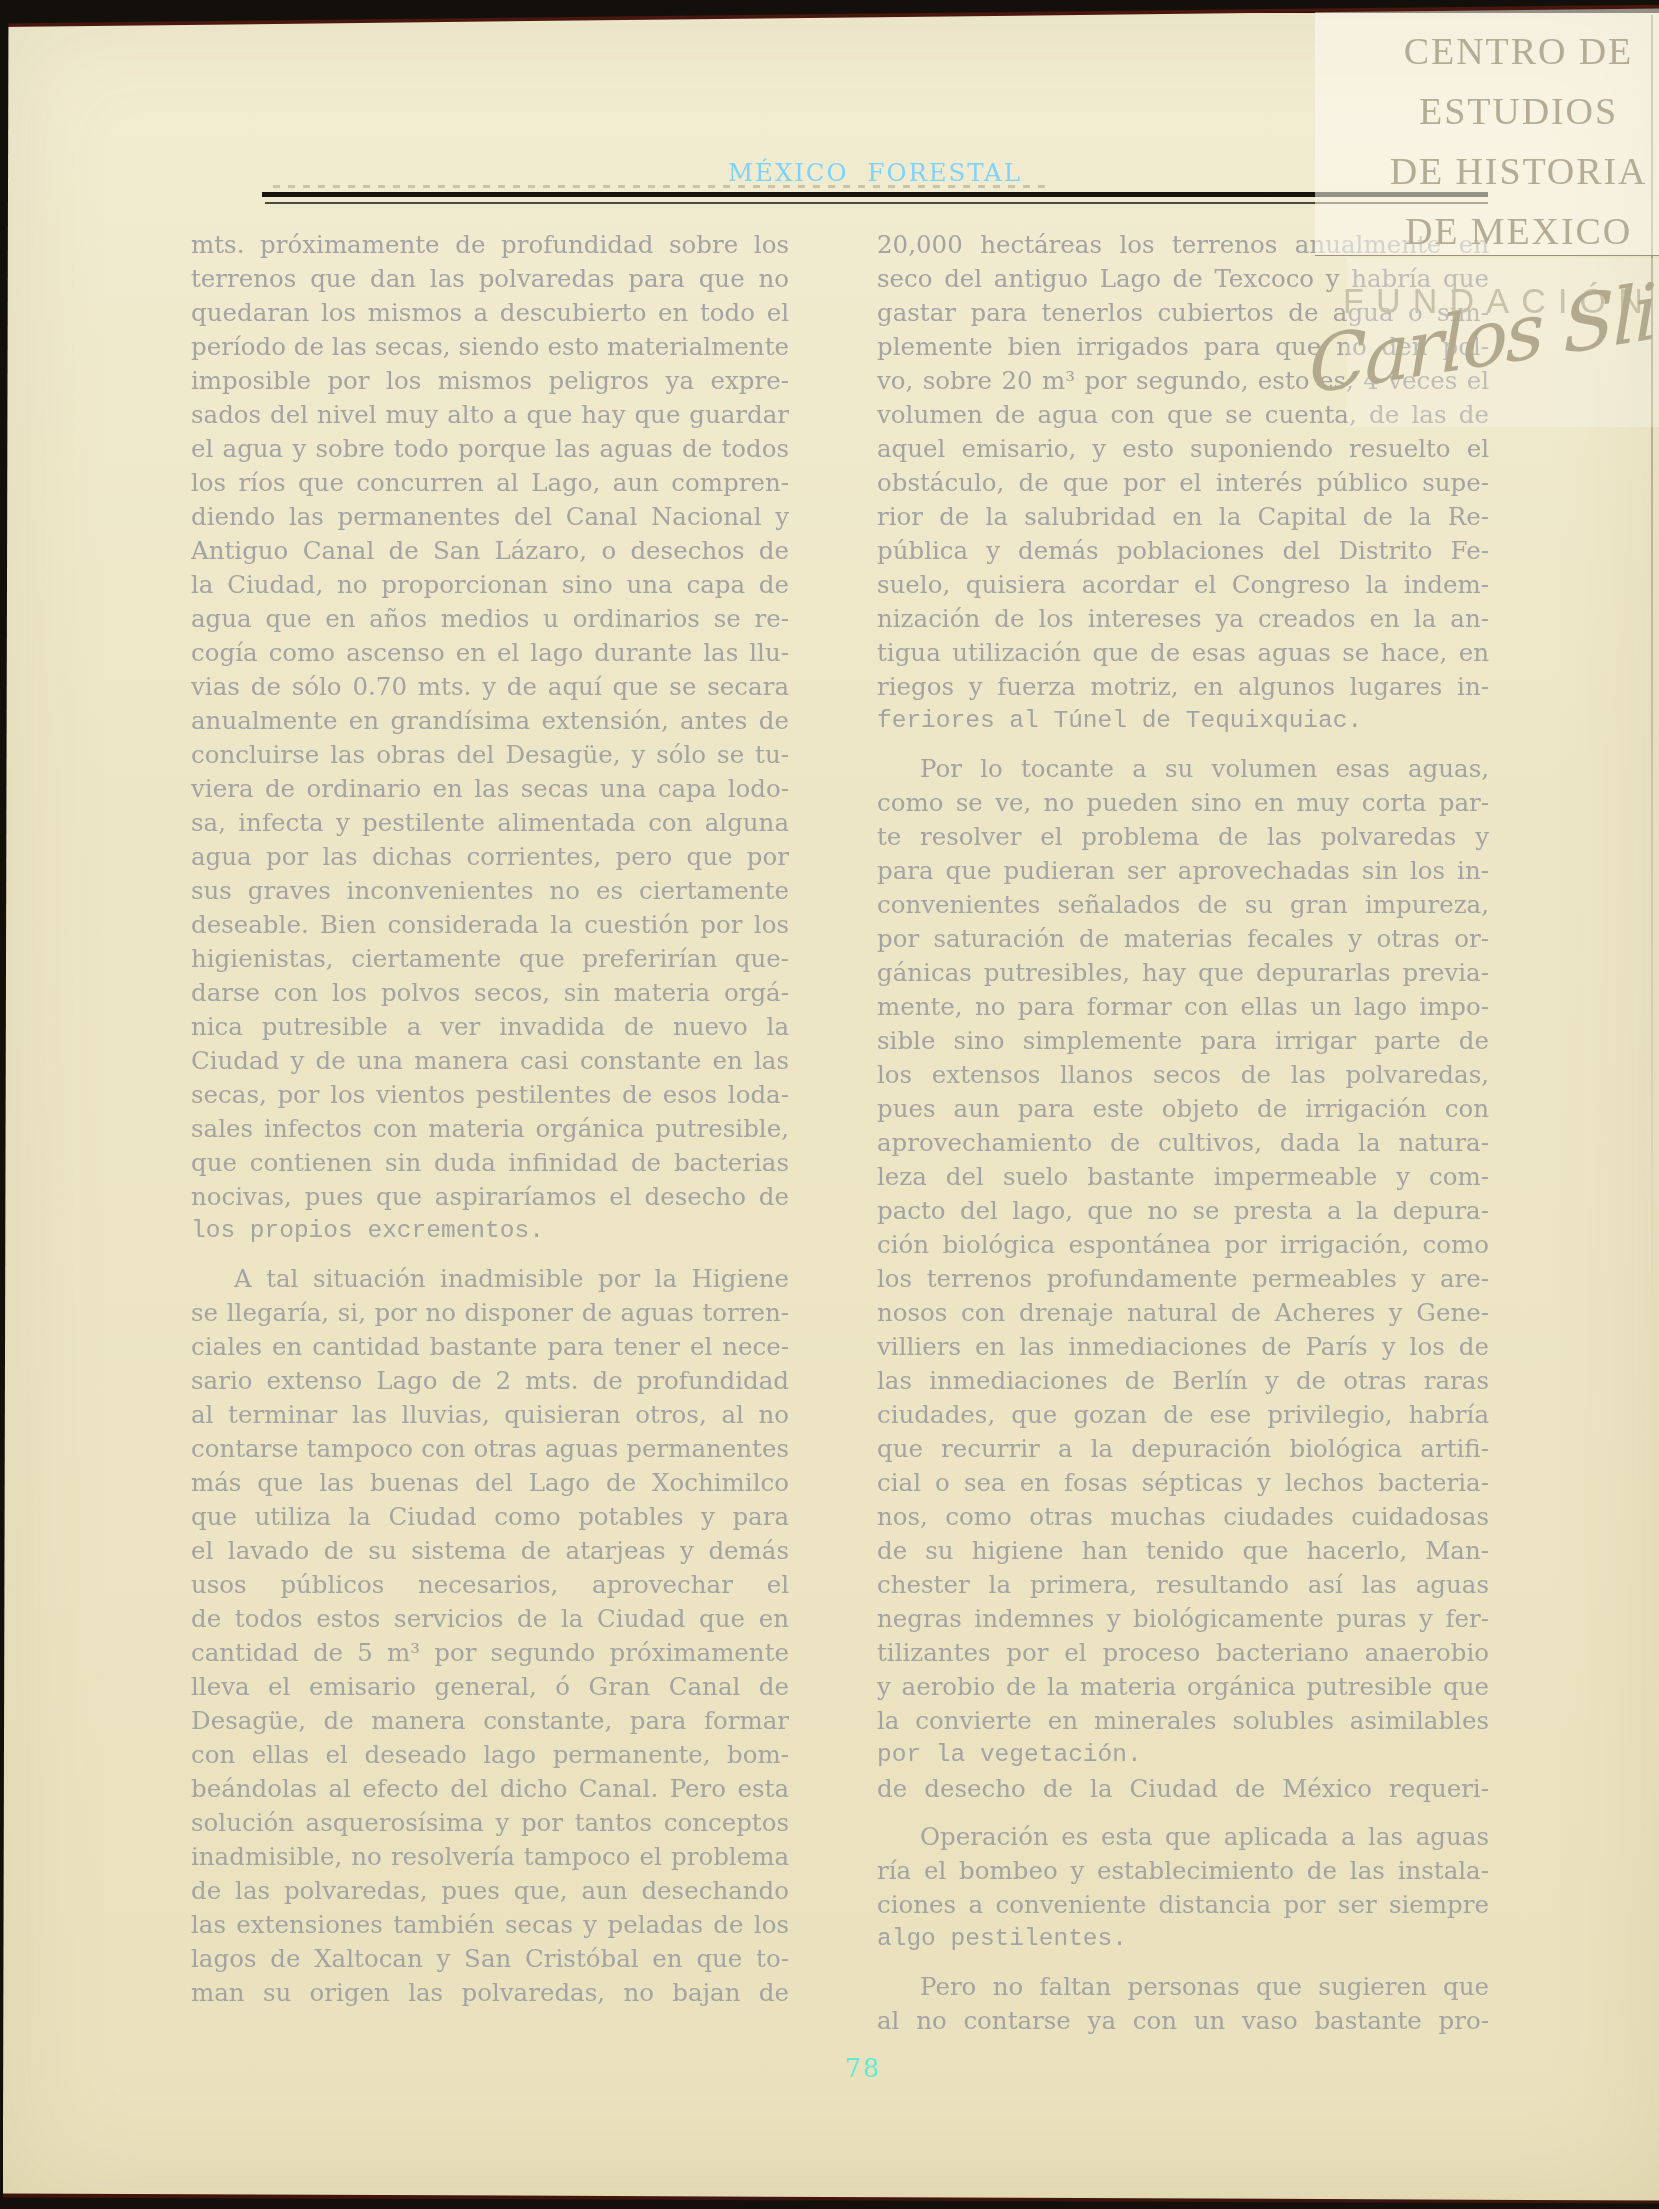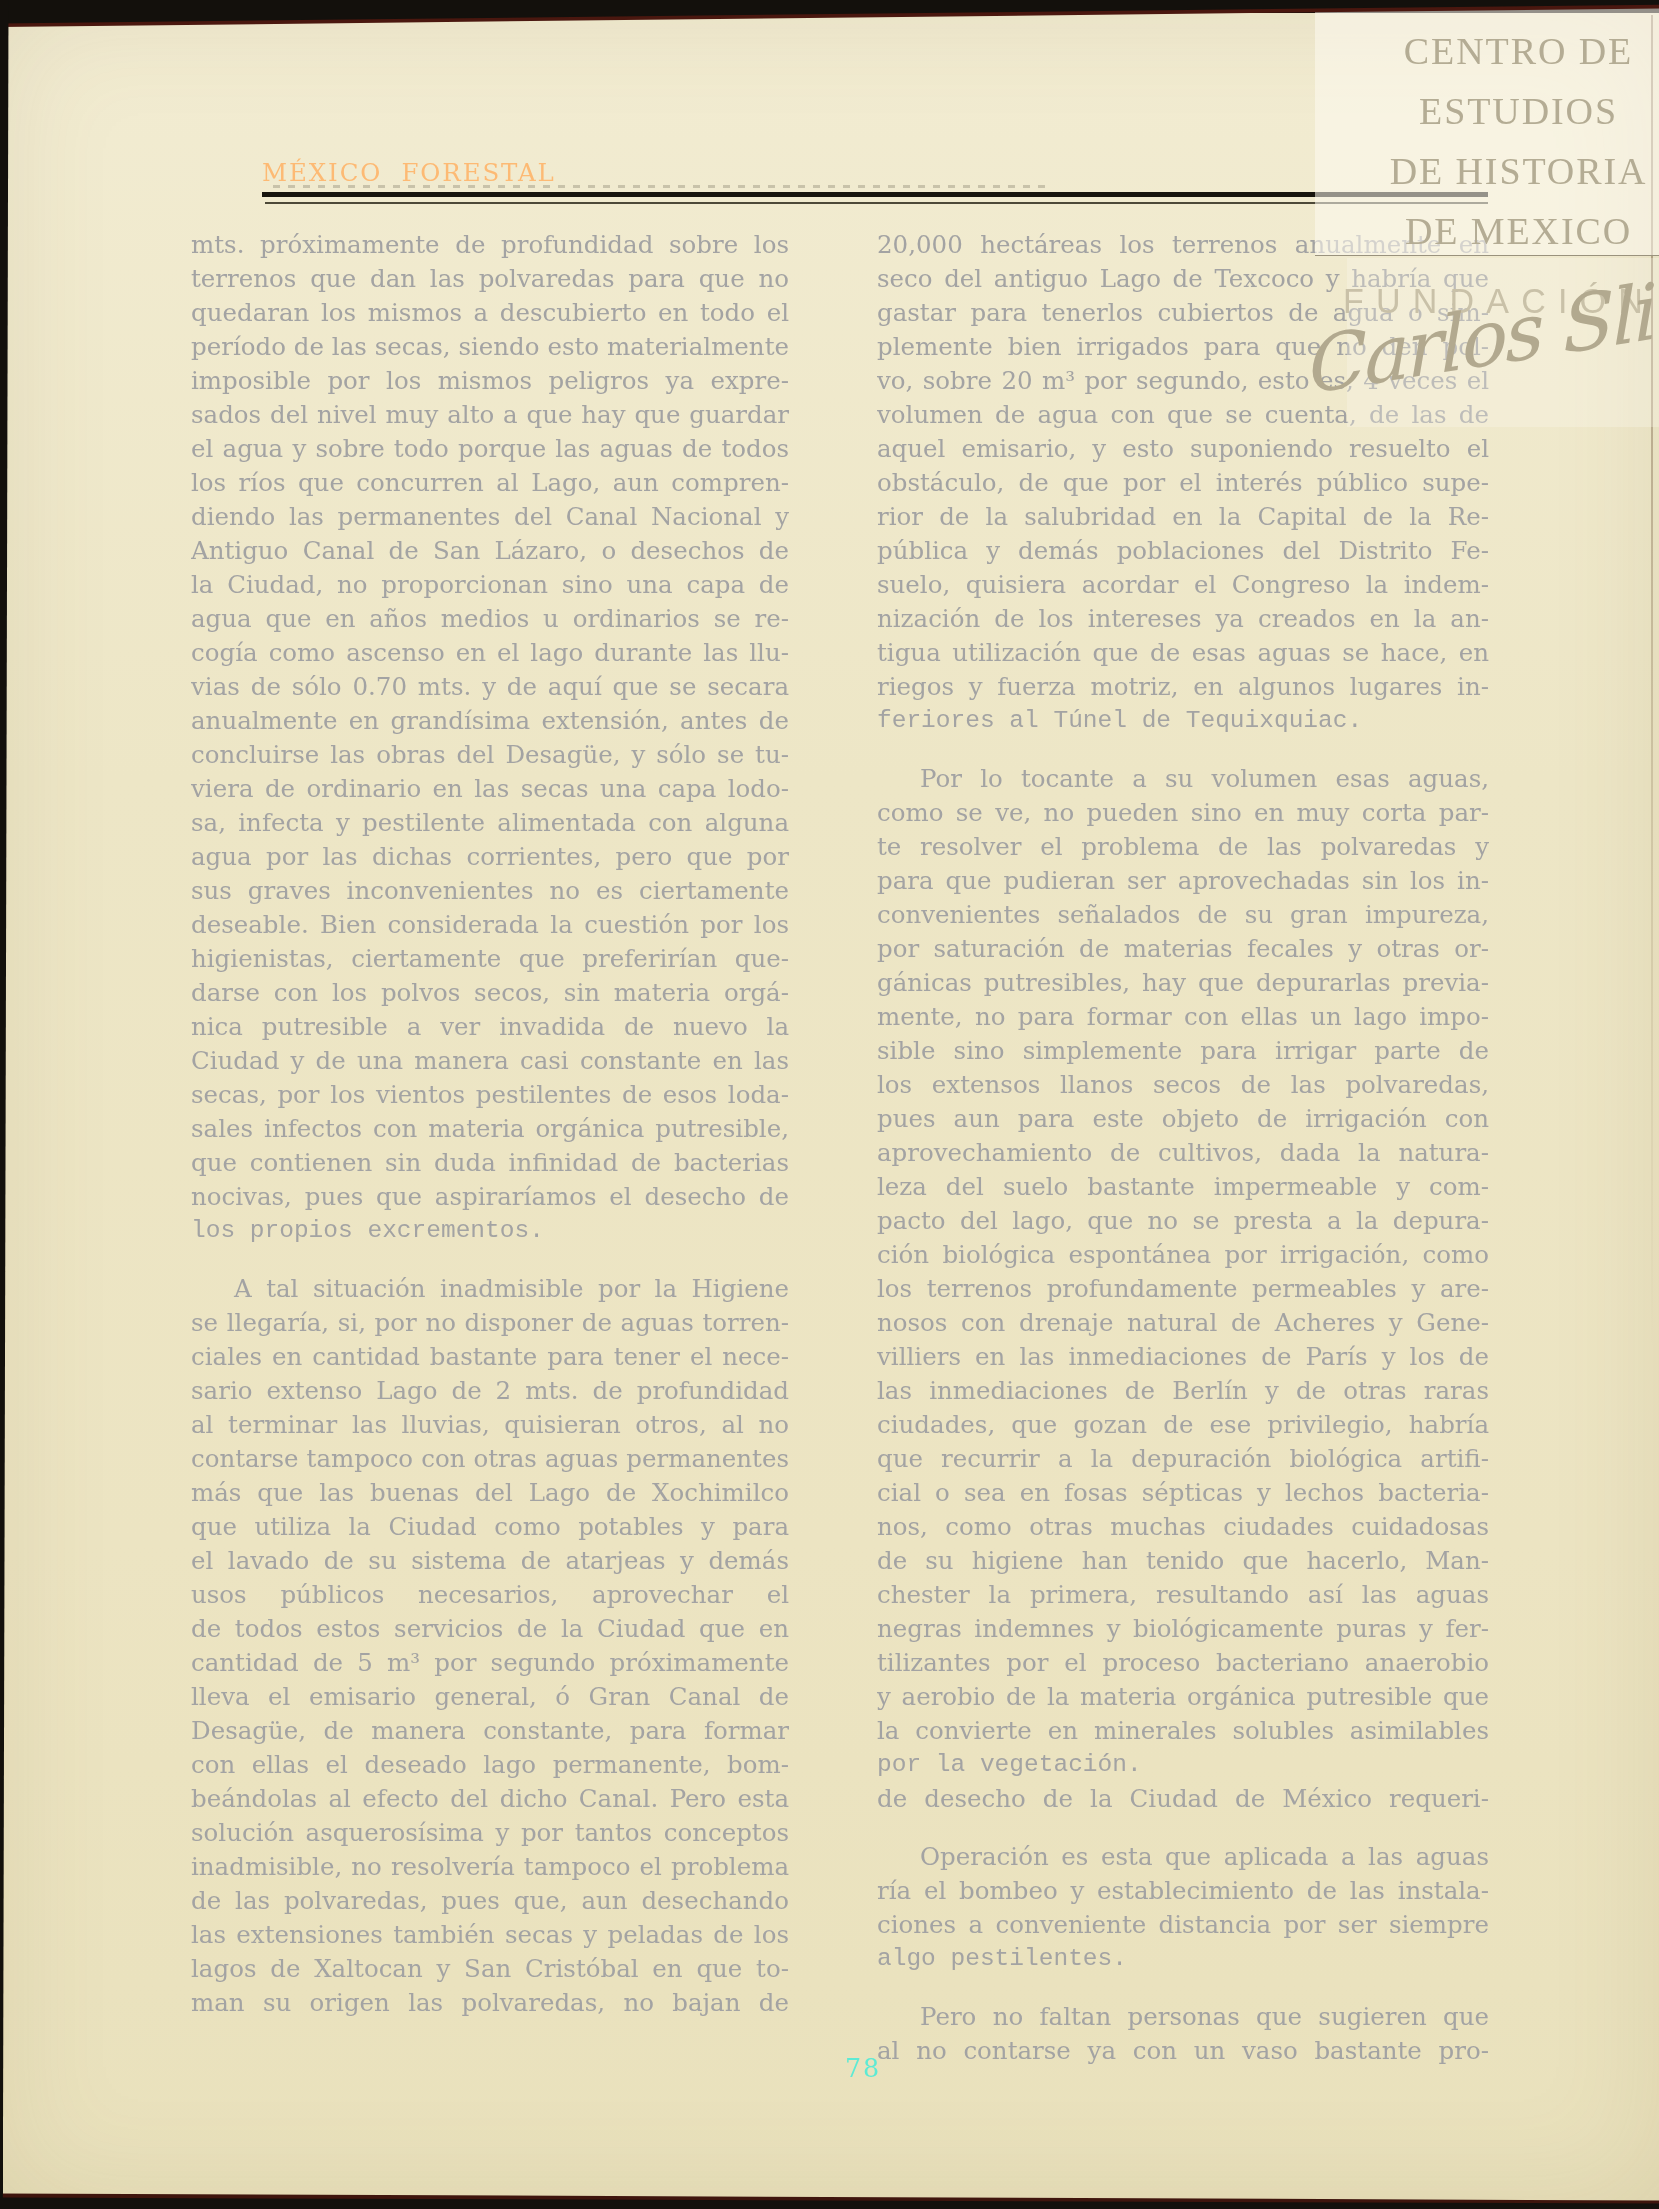--- a/index.html
+++ b/index.html
@@ -26,44 +26,44 @@
   .border-bottom-red{position:absolute;left:0;bottom:0;width:100%;height:19px;background:#3f150d;
     clip-path:polygon(0 18%,100% 55%,100% 100%,0 100%);z-index:40;}
   .border-bottom-black{position:absolute;left:0;bottom:0;width:100%;height:16px;background:#13100c;
     clip-path:polygon(0 28%,100% 66%,100% 100%,0 100%);z-index:41;}
   .page-edge-line{position:absolute;left:1651px;top:15px;width:1.9px;height:1337px;
     background:linear-gradient(to bottom,rgba(105,78,52,0.55),rgba(105,78,52,0.18) 60%,rgba(105,78,52,0));
     z-index:12;}
   
   .running-head{
     position:absolute;left:262px;top:158px;width:1226px;
-    text-align:left;
+    text-align:center;
     font-size:24.5px;letter-spacing:1.9px;word-spacing:9.4px;
-    color:#fdba74;z-index:3;
+    color:#7dd3fc;z-index:3;
   }
   .scribble{position:absolute;left:273px;top:185px;width:772px;height:2.8px;opacity:.3;z-index:3;
     background:repeating-linear-gradient(90deg,#6a6452 0 6.6px,transparent 6.6px 15px);}
   .rule-heavy{position:absolute;left:262px;top:192px;width:1226px;height:4.7px;background:#17140d;z-index:3;}
   .rule-thin{position:absolute;left:265px;top:202px;width:1223px;height:1.9px;background:#4d4938;z-index:3;}
   
   .col{
     position:absolute;top:228px;
     font-size:24.5px;color:#a3a3a3;
     z-index:4;
   }
   .col-left{left:191px;width:598px;}
   .col-right{left:877px;width:612px;}
   .line{
     height:34px;line-height:34px;
     text-align:justify;text-align-last:justify;
     overflow:hidden;white-space:normal;
   }
   .line.endline{text-align-last:left;font-family:Liberation Mono, monospace;}
   .line.indent{text-indent:43px;}
-  .line.pgap{margin-top:24px;}
+  .line.pgap{margin-top:14px;}
   .pagenum{
     position:absolute;left:845px;top:2053px;width:56px;
     font-size:25.4px;color:#5eead4;z-index:4;letter-spacing:1.9px;
   }
   
   .wm-band{
     position:absolute;left:1315px;top:0;width:407px;height:256px;
     background:rgba(253,250,240,0.55);
     border-bottom:1.9px solid #9a927d;
     z-index:20;

